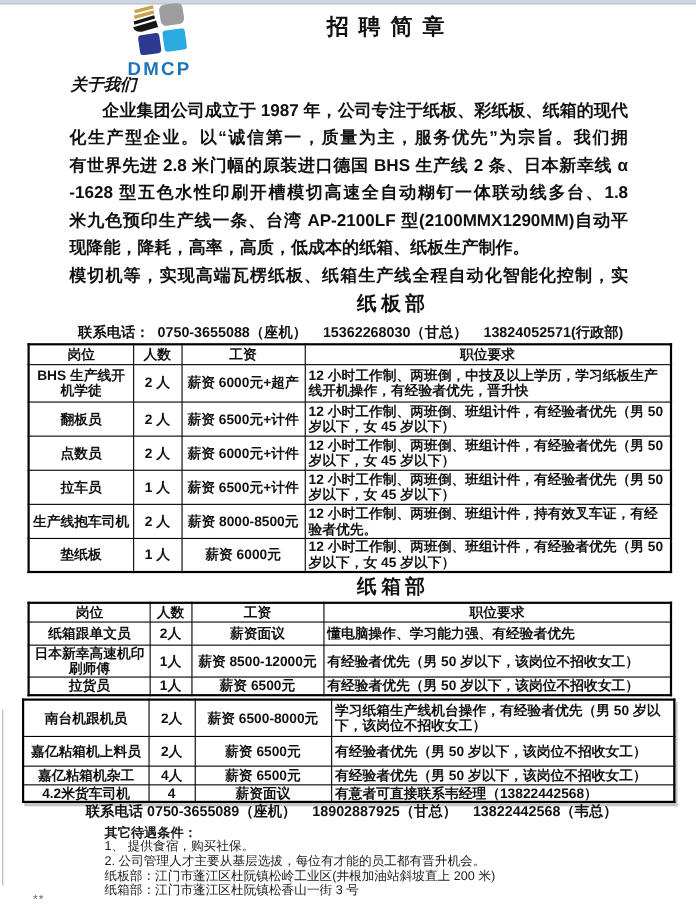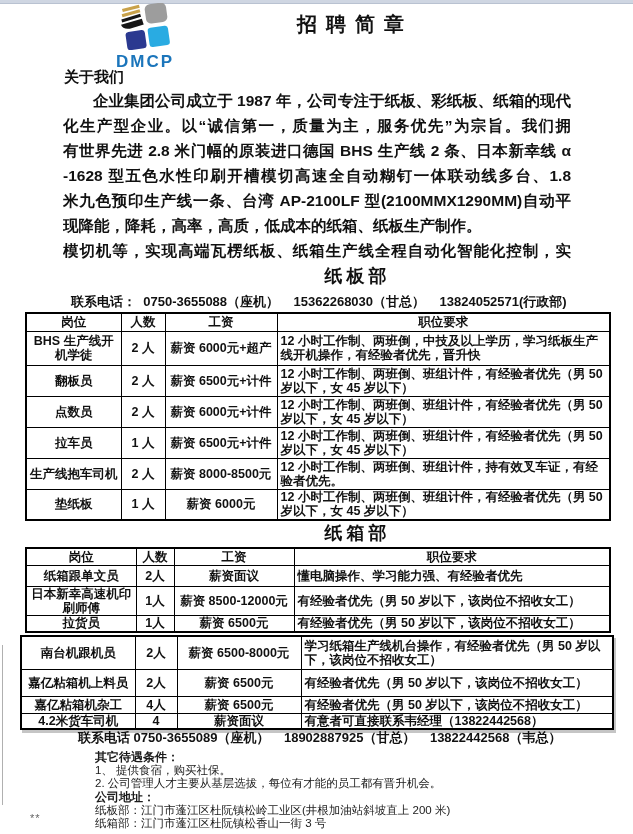--- a/index.html
+++ b/index.html
@@ -9,21 +9,21 @@
 
   
   .logo{position:absolute;left:98px;top:3px;width:94px;text-align:center;}
   .logo-text{color:#1b75bb;font-weight:bold;font-size:17px;letter-spacing:2px;line-height:17px;margin-top:-1px;}
 
   
   .titlewrap{position:absolute;left:118px;top:6px;width:474px;text-align:center;}
   .company{font-size:29px;font-weight:bold;letter-spacing:1px;line-height:36px;}
   .doctitle{font-size:20px;font-weight:bold;letter-spacing:9px;margin-top:5px;}
 
-  .about-h{position:absolute;left:64px;top:68px;font-size:15px;font-weight:bold;}
+  .about-h{position:absolute;left:64px;top:68px;font-size:15px;font-weight:bold;font-style:italic;}
   .para{position:absolute;left:63px;top:88px;width:508px;font-size:15.5px;font-weight:bold;}
   .para .ln{height:25px;line-height:25px;overflow:hidden;text-align:justify;text-align-last:justify;}
   .para .ln.first{text-indent:30px;}
   .para .ln.last{text-align-last:left;}
 
   .sec-h{position:absolute;left:0;width:633px;text-align:center;font-size:18px;font-weight:bold;letter-spacing:4px;padding-left:41px;}
   #sec-board{top:264px;}
   #sec-carton{top:521px;}
 
   .contact{position:absolute;font-size:13px;font-weight:bold;white-space:pre;}
@@ -206,20 +206,19 @@
     </tr>
   </tbody>
     </table>
 
   <div class="contact" id="contact-carton">联系电话 0750-3655089（座机）    18902887925（甘总）    13822442568（韦总）</div>
 
   <div class="footer">
     <div class="bold">其它待遇条件：</div>
     <div>1、 提供食宿，购买社保。</div>
     <div>2.  公司管理人才主要从基层选拔，每位有才能的员工都有晋升机会。</div>
-    <div class="bold">公司地址：</div>
     <div>纸板部：江门市蓬江区杜阮镇松岭工业区(井根加油站斜坡直上 200 米)</div>
     <div>纸箱部：江门市蓬江区杜阮镇松香山一街 3 号</div>
   </div>
 
   <div class="page-edge-line"></div>
   <div class="page-mark">**</div>
 </div>
 
 </body></html>

